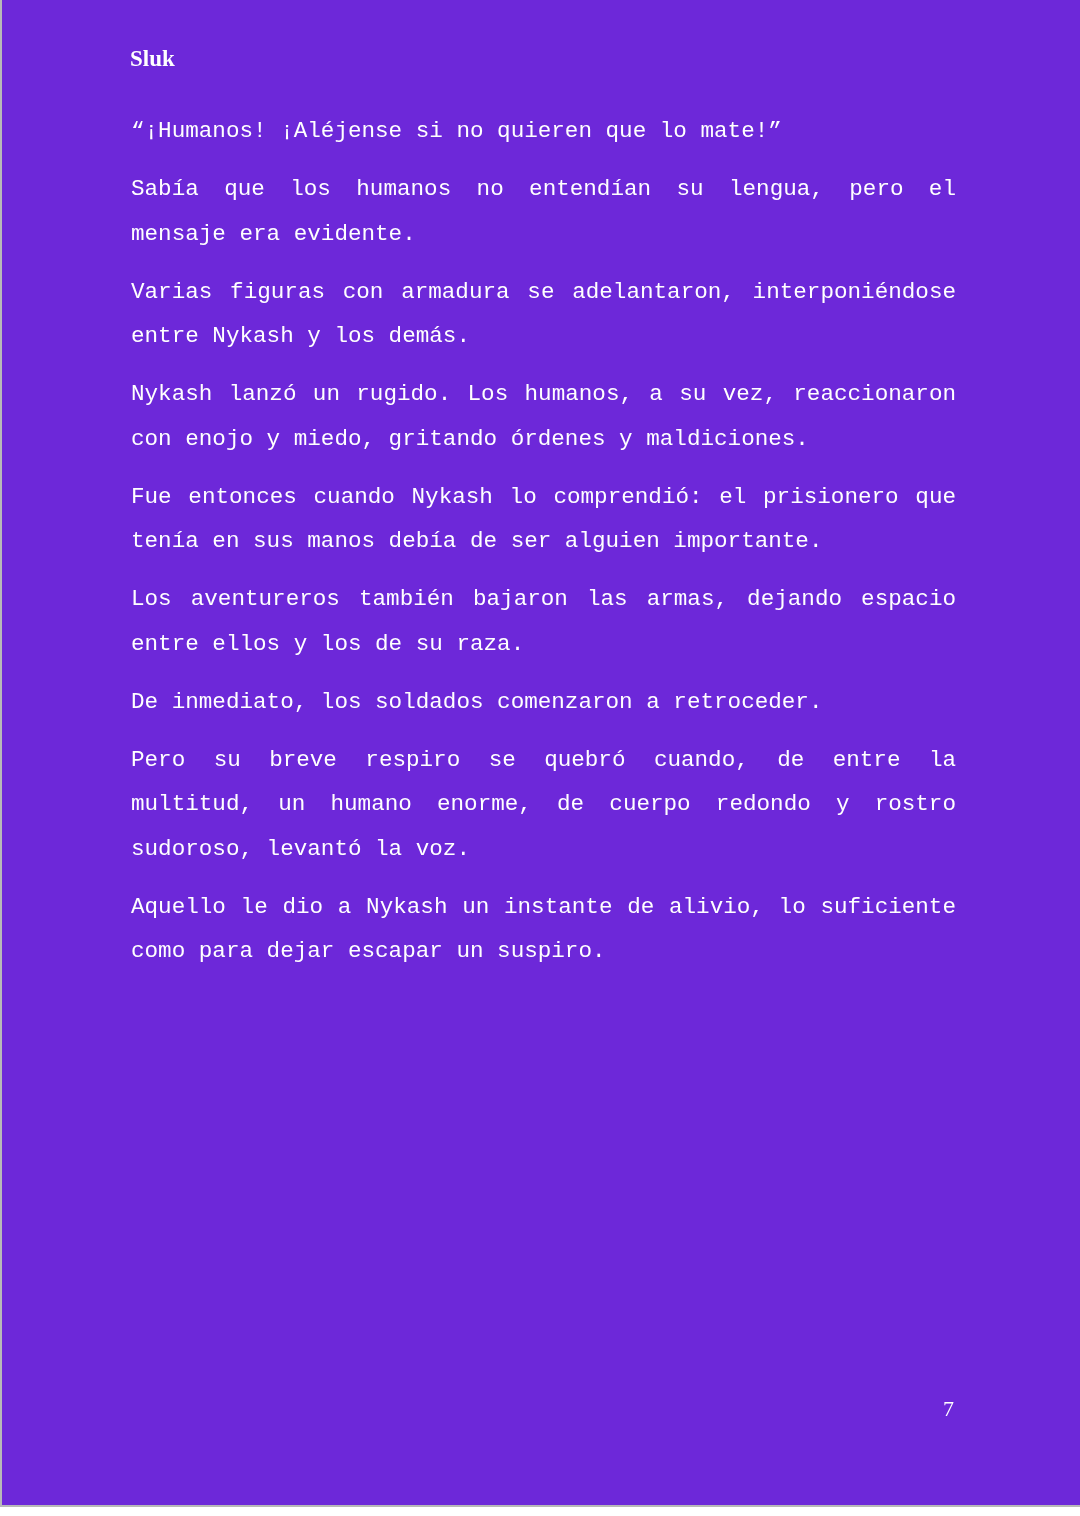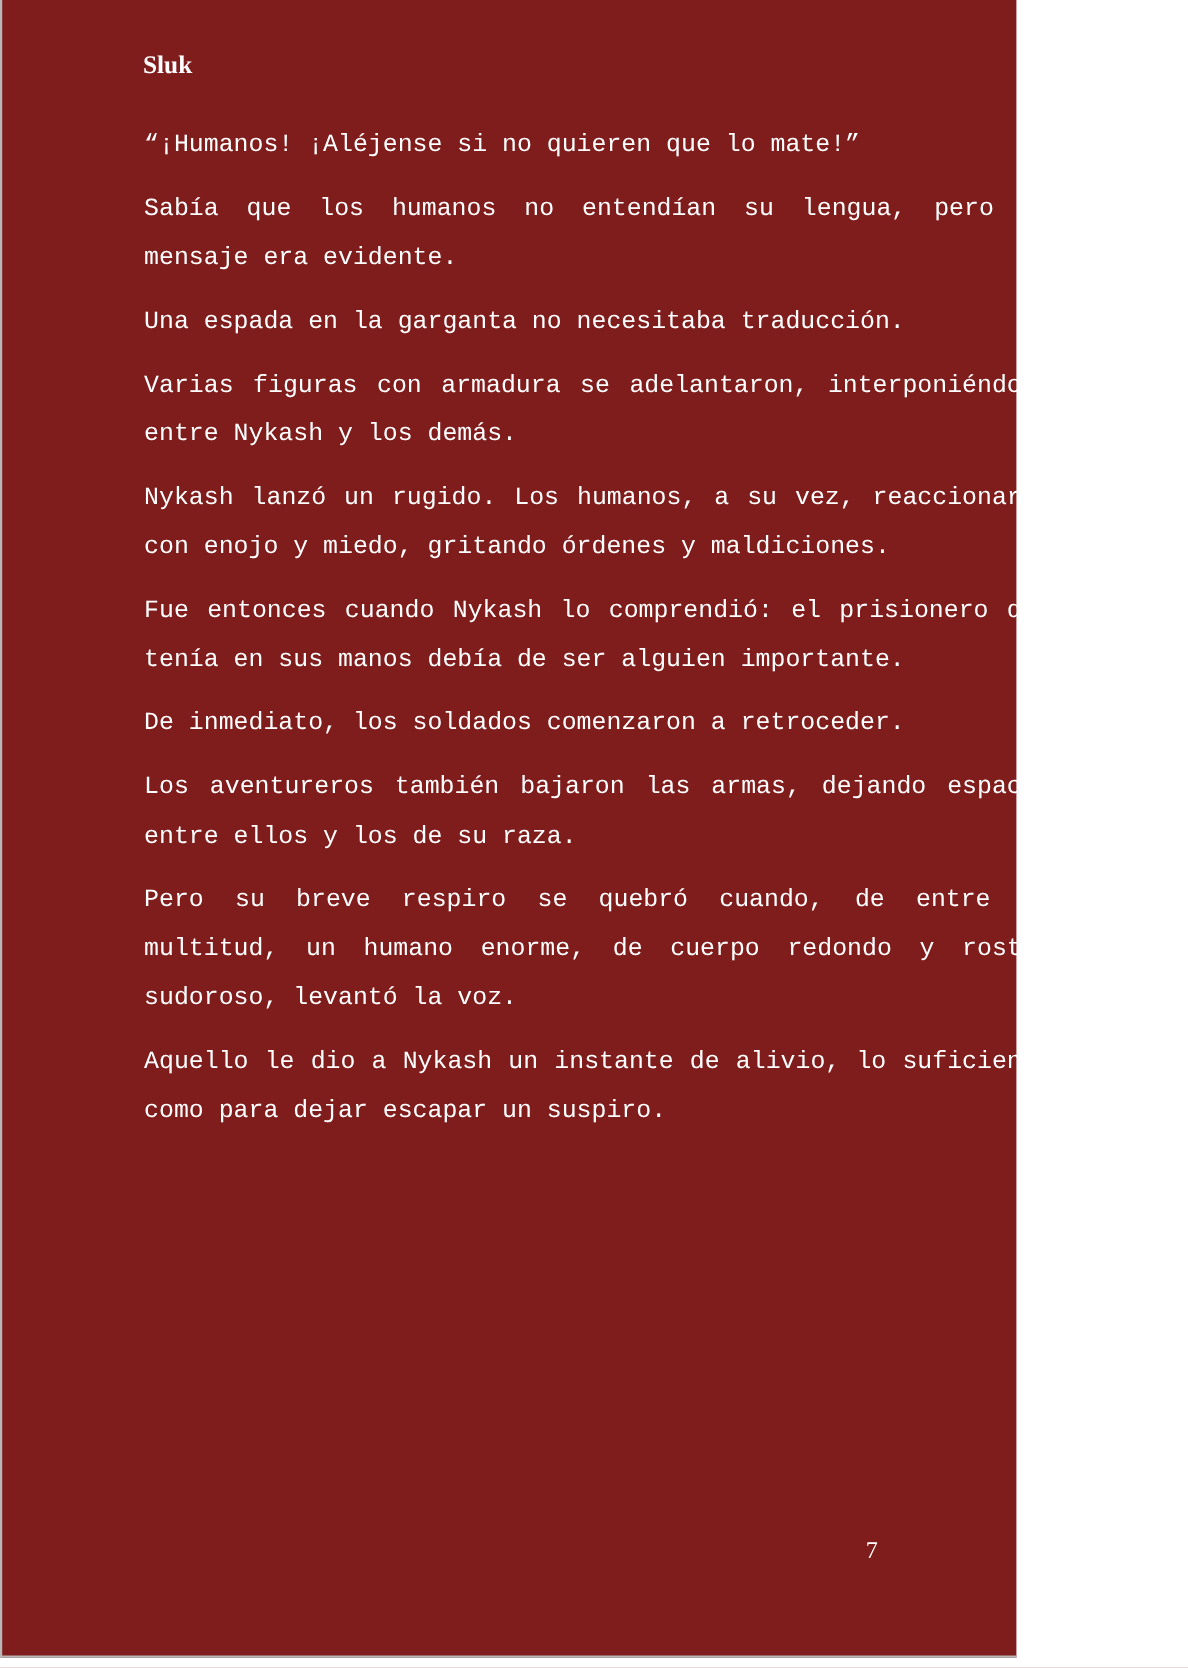--- a/index.html
+++ b/index.html
@@ -10,23 +10,23 @@
     body {
       width: 1080px;
       height: 1516px;
       position: relative;
       overflow: hidden;
     }
     .page {
       position: absolute;
       left: 0;
       top: 0;
-      width: 924px;
+      width: 1080px;
       height: 1507px;
-      background: #7f1d1d;
+      background: #6d28d9;
       border-left: 2px solid #b8b8b8;
       border-bottom: 2px solid #b8b8b8;
       box-sizing: border-box;
     }
     .header-title {
       position: absolute;
       left: 128px;
       top: 44px;
       font-family: "Liberation Serif", serif;
       font-weight: bold;
@@ -60,24 +60,23 @@
   </style>
 </head>
 <body>
 
 <div class="page">
   <div class="header-title">Sluk</div>
 
   <div class="body-text">
     <p>“¡Humanos! ¡Aléjense si no quieren que lo mate!”</p>
     <p>Sabía que los humanos no entendían su lengua, pero el mensaje era evidente.</p>
-    <p>Una espada en la garganta no necesitaba traducción.</p>
     <p>Varias figuras con armadura se adelantaron, interponiéndose entre Nykash y los demás.</p>
     <p>Nykash lanzó un rugido. Los humanos, a su vez, reaccionaron con enojo y miedo, gritando órdenes y maldiciones.</p>
     <p>Fue entonces cuando Nykash lo comprendió: el prisionero que tenía en sus manos debía de ser alguien importante.</p>
+    <p>Los aventureros también bajaron las armas, dejando espacio entre ellos y los de su raza.</p>
     <p>De inmediato, los soldados comenzaron a retroceder.</p>
-    <p>Los aventureros también bajaron las armas, dejando espacio entre ellos y los de su raza.</p>
     <p>Pero su breve respiro se quebró cuando, de entre la multitud, un humano enorme, de cuerpo redondo y rostro sudoroso, levantó la voz.</p>
     <p>Aquello le dio a Nykash un instante de alivio, lo suficiente como para dejar escapar un suspiro.</p>
   </div>
 
   <div class="page-number">7</div>
 </div>
 
 </body></html>

